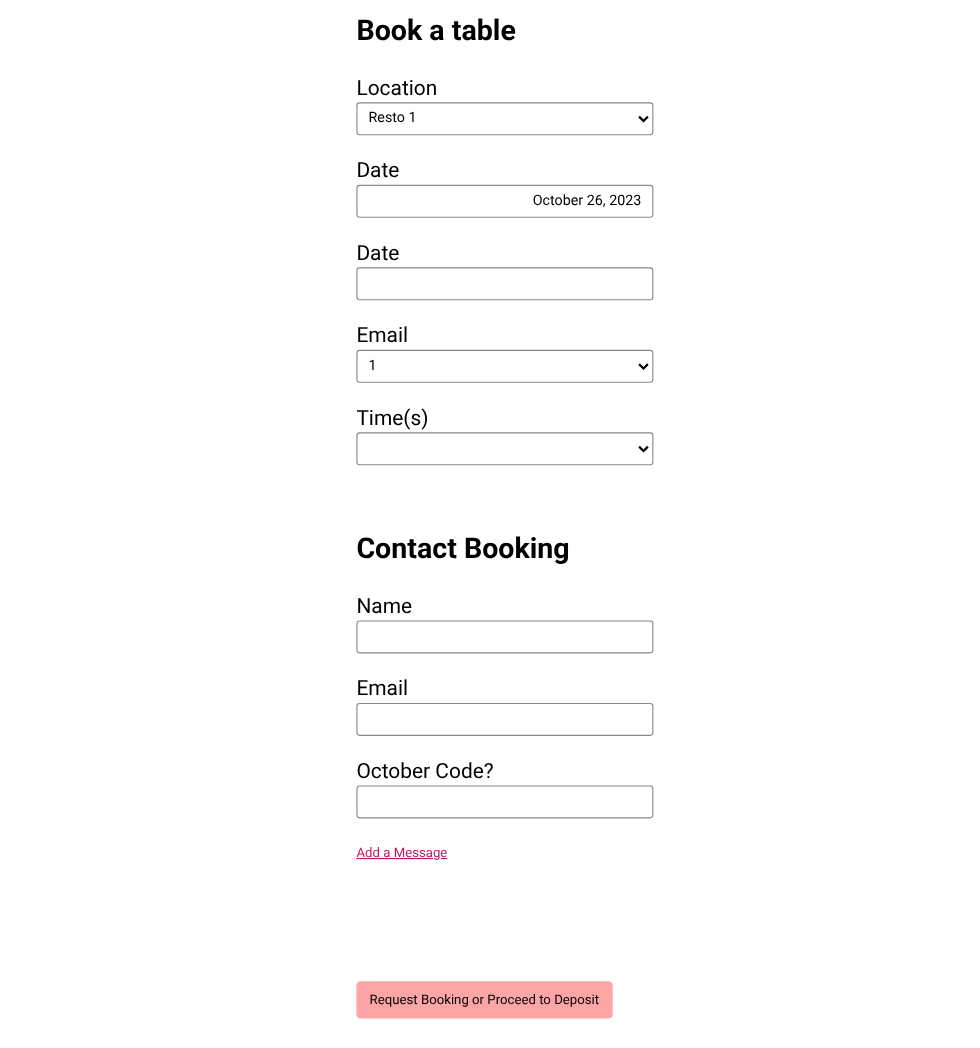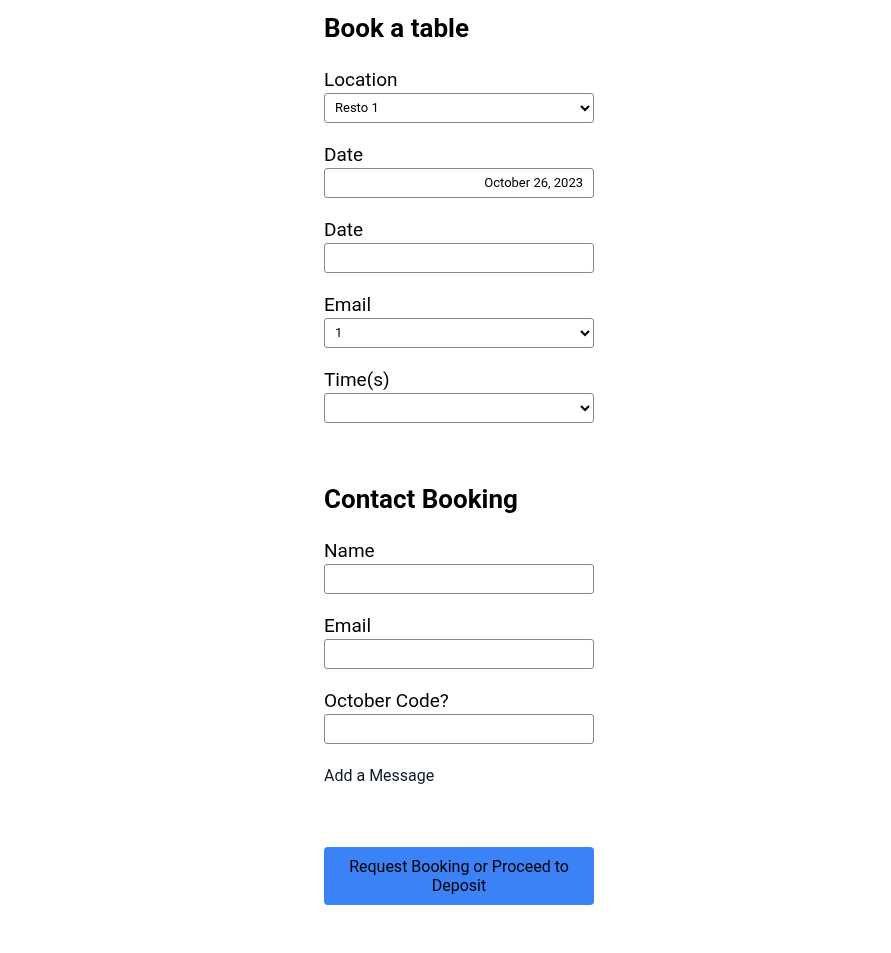--- a/index.html
+++ b/index.html
@@ -56,39 +56,41 @@
     select.form-control {
       appearance: auto;
       -webkit-appearance: menulist;
       -moz-appearance: menulist;
       padding-left: 6px;
     }
     .section-gap {
       height: 40px;
     }
     .add-message {
-      font-size: 16px;
-      color: #0f172a;
+      font-size: 12px;
+      color: #be185d;
+      text-decoration: underline;
       cursor: pointer;
       display: inline-block;
       margin-top: 2px;
     }
     .submit-area {
       margin-top: 62px;
     }
     .submit-btn {
-      background: #3b82f6;
+      background: #fca5a5;
       border: none;
       border-radius: 4px;
       padding: 10px 12px;
-      font-size: 16px;
+      font-size: 12px;
       font-weight: 400;
       color: #000;
       cursor: pointer;
       font-family: inherit;
+      margin-top: 47px;
     }
   </style>
 </head>
 <body>
 
 <div class="container">
 
   <h2 class="section-title">Book a table</h2>
 
   <div class="form-group">

